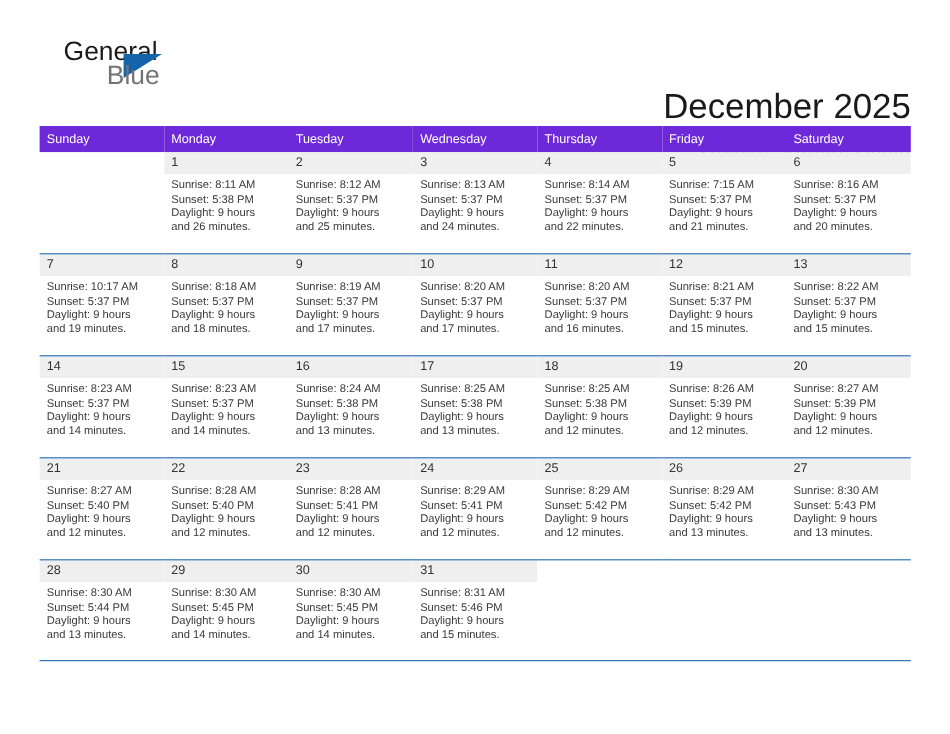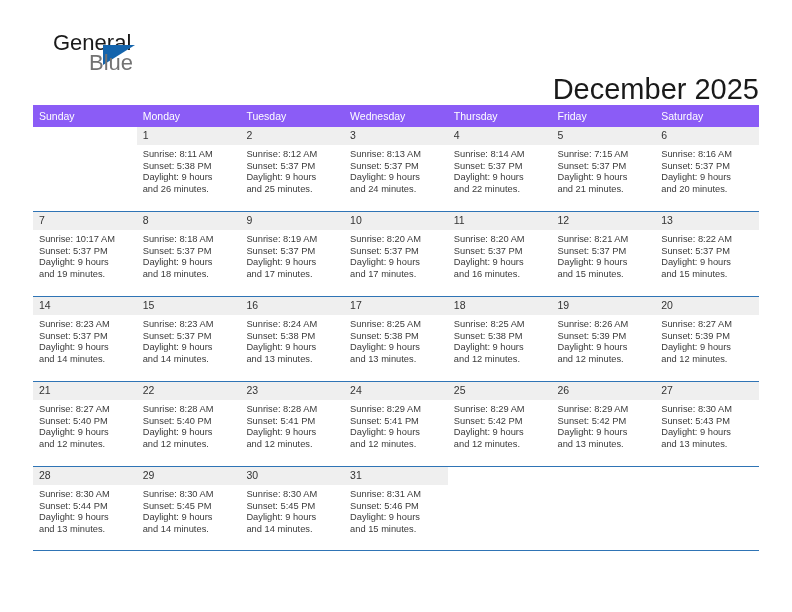--- a/index.html
+++ b/index.html
@@ -98,21 +98,21 @@
   .calendar {
     position: absolute;
     left: 33px;
     top: 105px;
     width: 726px;
     border-collapse: collapse;
     table-layout: fixed;
   }
 
   .calendar th {
-    background: #8b5cf6;
+    background: #6d28d9;
     color: #ffffff;
     font-size: 10.5px;
     font-weight: normal;
     text-align: left;
     padding: 5px 0 5px 6px;
     height: 11px;
     font-family: "Liberation Sans", sans-serif;
     border: none;
   }
 

